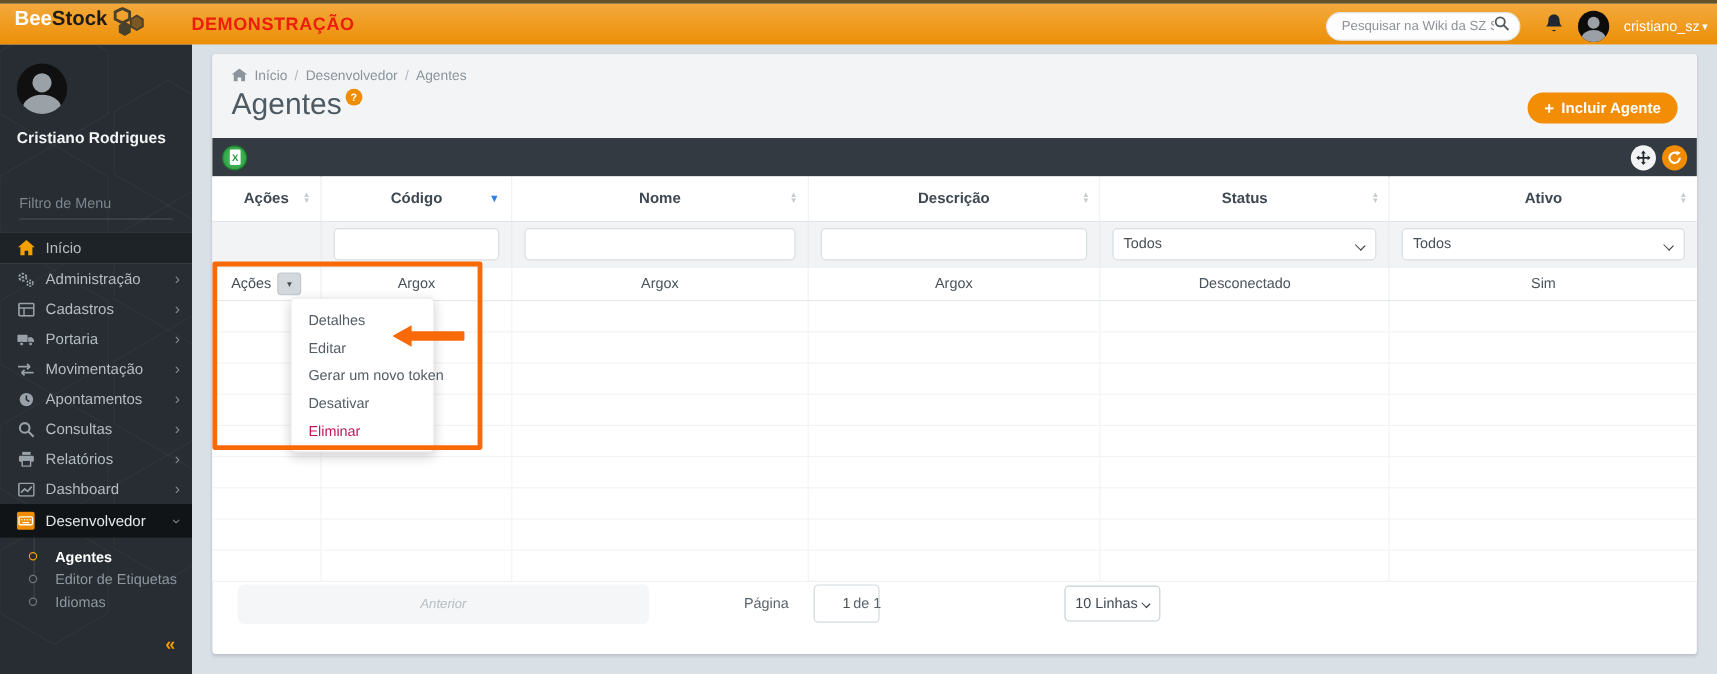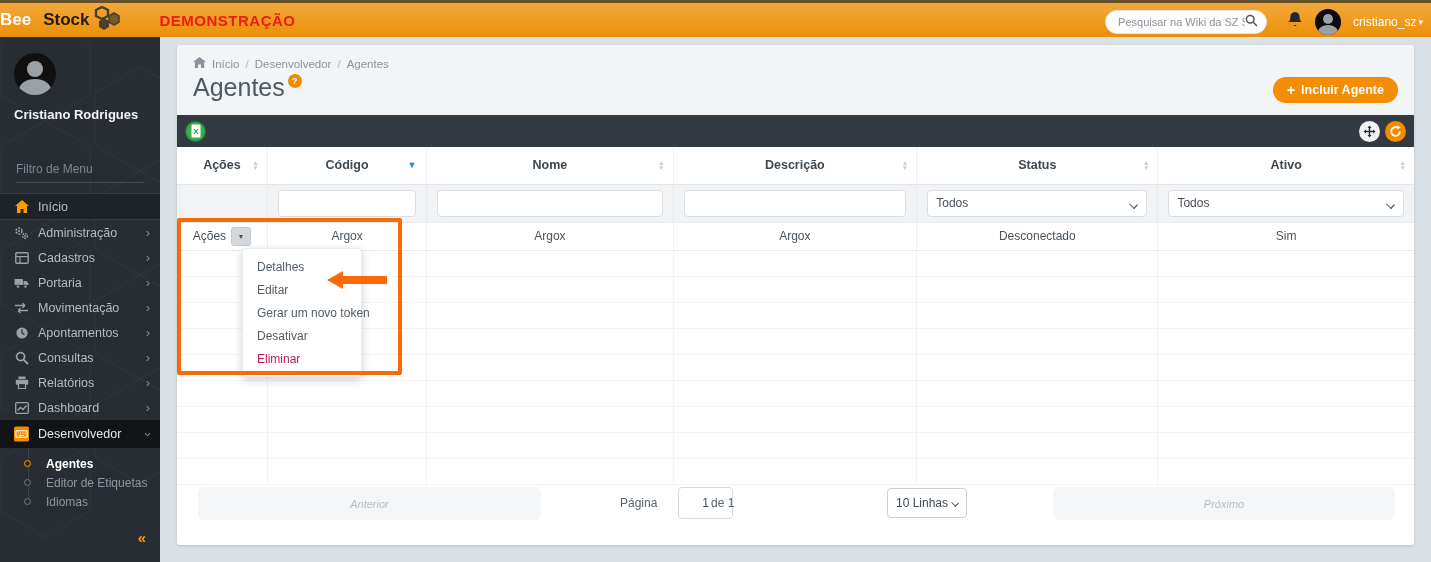--- a/index.html
+++ b/index.html
@@ -3,22 +3,22 @@
 <meta charset="utf-8">
 <style>
   * { margin:0; padding:0; box-sizing:border-box; }
   html,body { width:1431px; height:562px; overflow:hidden; font-family:"Liberation Sans", sans-serif; }
   .page { position:relative; width:1431px; height:562px; background:#d9e0e6; }
 
   
   .topbar { position:absolute; left:0; top:0; width:1431px; height:37px;
     background:linear-gradient(#f3a93c,#ec8f07); border-top:3px solid #66522a;
     display:flex; align-items:center; z-index:100; }
-  .logo { display:flex; align-items:center; margin-left:0; font-size:17px; font-weight:bold; }
-  .logo .bee { color:#ffffff; } .logo .stock { color:#1e1c18;padding-left:12px; }
+  .logo { display:flex; align-items:flex-start; margin-left:12px; font-size:17px; font-weight:bold; }
+  .logo .bee { color:#ffffff; } .logo .stock { color:#1e1c18; }
   .logo-hex { margin-left:4px; align-self:center; }
   .env-label { margin-left:38px; color:#ee1c0c; font-weight:bold; font-size:15px; letter-spacing:0.5px; }
   .topbar-right { position:absolute; right:8px; top:0; height:37px; display:flex; align-items:center; gap:12px; }
   .search-pill { width:162px; height:24px; background:#fdfdfd; border:1px solid #e3e3e3; border-radius:12px;
     display:flex; align-items:center; padding:0 8px 0 12px; }
   .search-pill input { flex:1; border:none; outline:none; background:transparent; font-size:11px; color:#555;
     font-family:"Liberation Sans", sans-serif; min-width:0; }
   .search-pill input::placeholder { color:#8d9298; }
   .bell { margin-left:8px; }
   .avatar-sm { width:26px; height:26px; border-radius:50%; background:#0c0c0c; position:relative; overflow:hidden; }
@@ -536,17 +536,16 @@
       </div>
 
       <button class="pg-btn pg-prev">Anterior</button>
       <span class="pg-label lbl-pagina">Página</span>
       <input class="pg-input" value="1" style="">
       <span class="pg-label lbl-de">de 1</span>
       <div class="pg-size">
           <span>10 Linhas</span>
           <span class="sel-chev"></span>
         </div>
-      <button class="pg-btn pg-next">Próximo</button>
 
     </div>
   </div>
 </div>
 
 </body></html>

